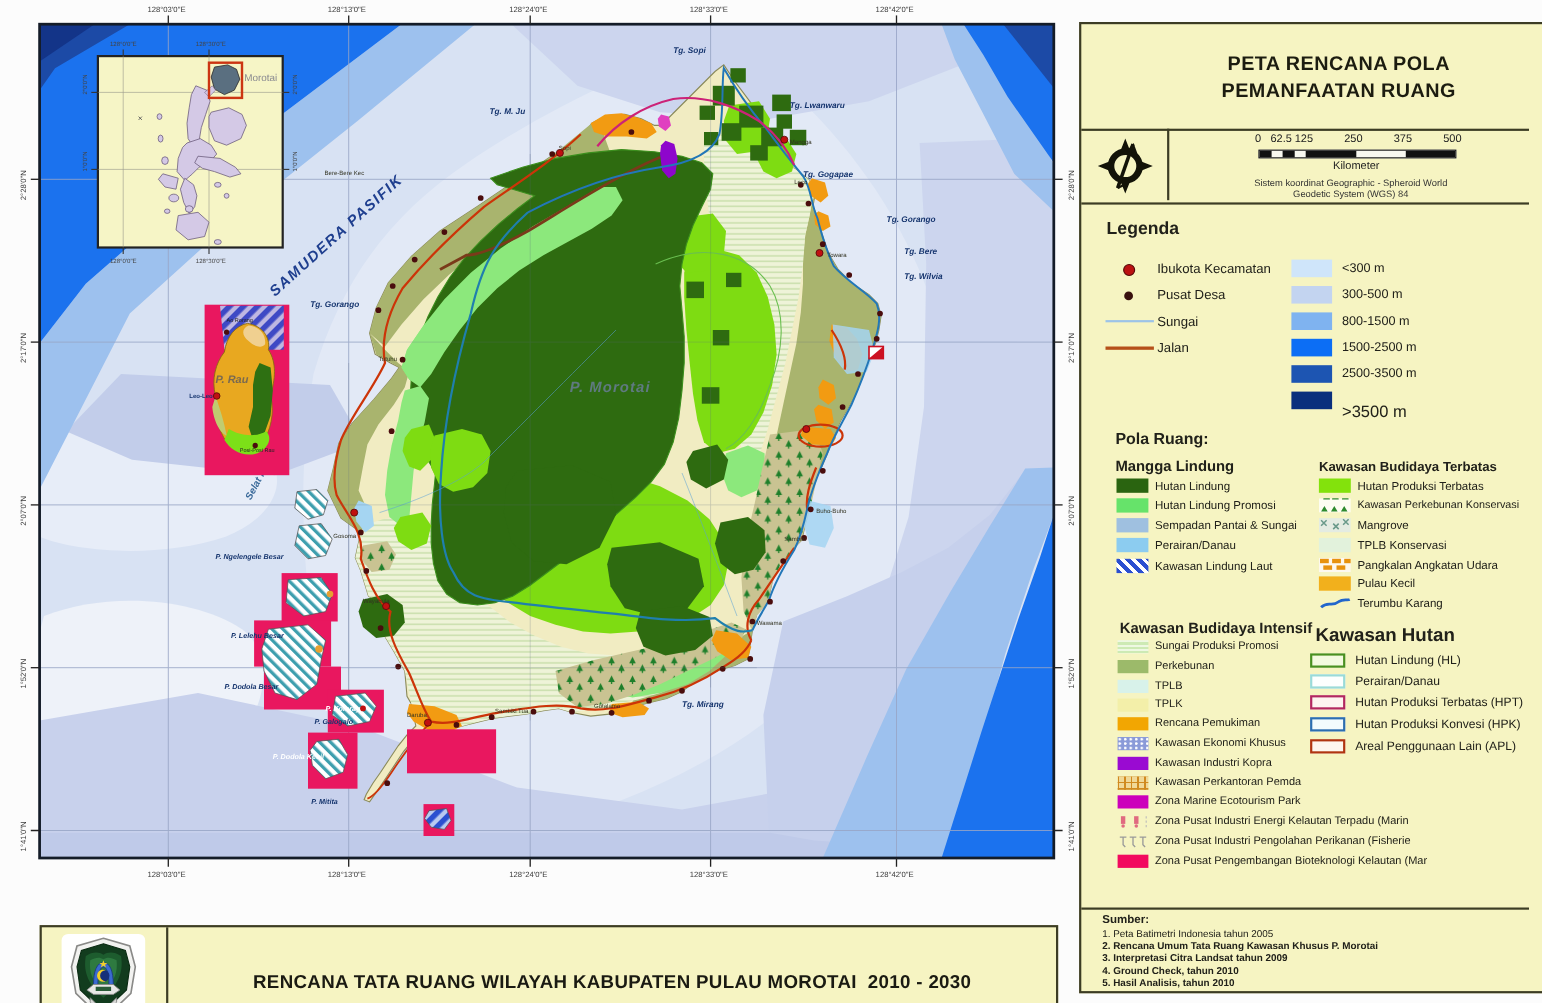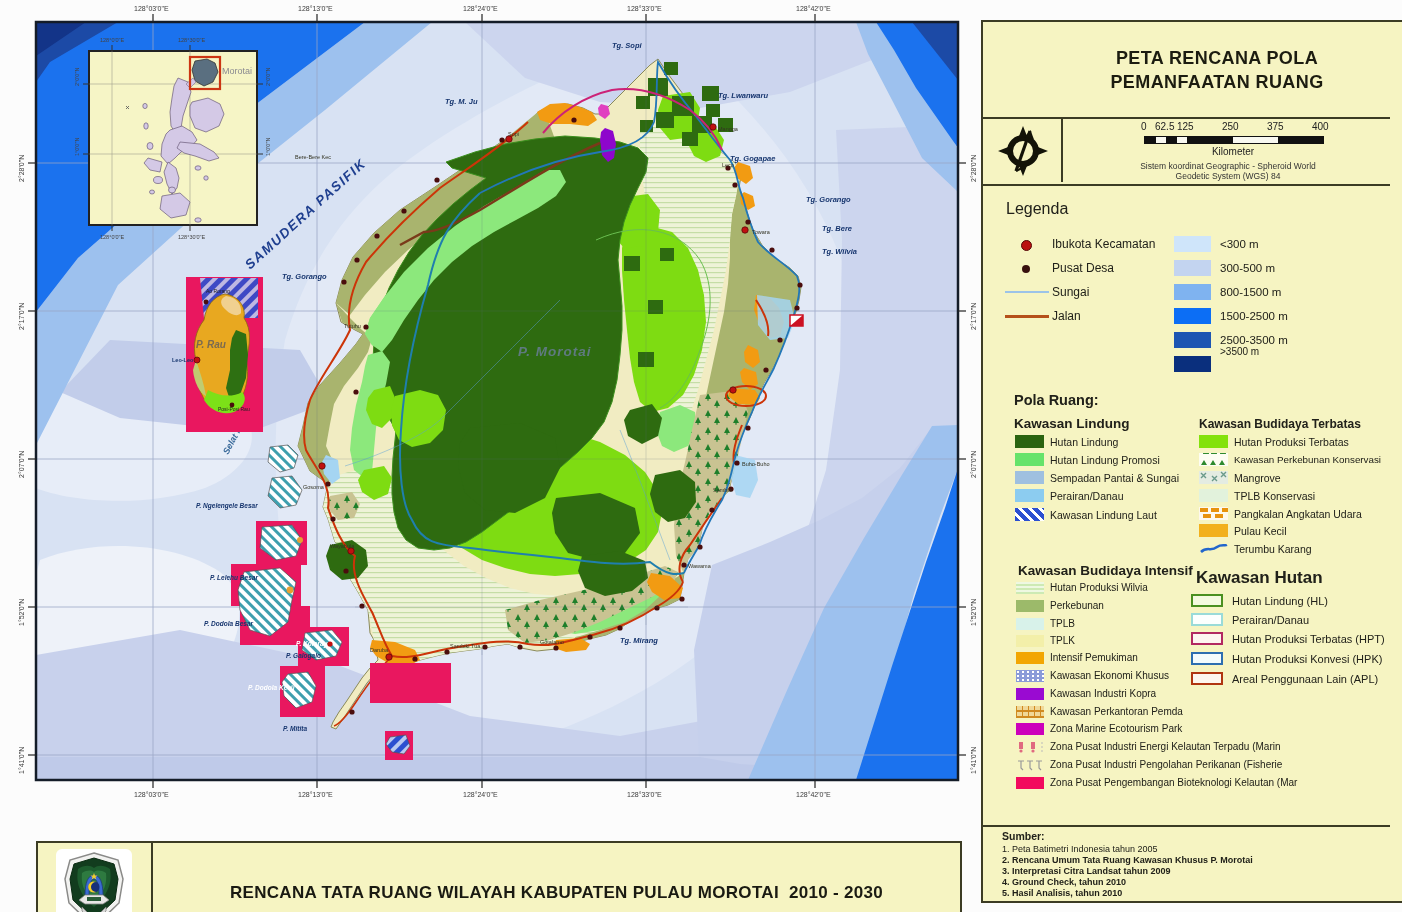--- a/index.html
+++ b/index.html
@@ -405,53 +405,53 @@
     <path d="M33 6 L19 46" stroke="#131308" stroke-width="3.2"></path>
     <path d="M33.5 5 L37 14.5 27.5 12 Z" fill="#131308"></path>
     <path d="M19 46 l8 -4" stroke="#131308" stroke-width="2"></path>
   </svg>
     <div class="abs" style="left:155px;top:99px;width:190px;height:13px;font-size:10px;color:#222">
     <span class="abs" style="left:3px;top:0">0</span>
       <span class="abs" style="left:17px;top:0">62.5</span>
       <span class="abs" style="left:39px;top:0">125</span>
       <span class="abs" style="left:84px;top:0">250</span>
       <span class="abs" style="left:129px;top:0">375</span>
-      <span class="abs" style="left:174px;top:0">400</span>
+      <span class="abs" style="left:174px;top:0">500</span>
   </div>
   <div class="abs" style="left:161px;top:114px;width:178px;height:6px;border:1px solid #111;background:#f8f8f0">
     <div class="abs" style="left:0;top:0;width:11px;height:6px;background:#111"></div>
     <div class="abs" style="left:21px;top:0;width:11px;height:6px;background:#111"></div>
     <div class="abs" style="left:42px;top:0;width:46px;height:6px;background:#111"></div>
     <div class="abs" style="left:133px;top:0;width:45px;height:6px;background:#111"></div>
   </div>
 <div class="abs" style="left:161px;top:124px;width:178px;text-align:center;font-size:10px;color:#222">Kilometer</div>
   <div class="abs" style="left:80px;top:139px;width:330px;text-align:center;font-size:8.5px;color:#333">Sistem koordinat Geographic - Spheroid World<br>Geodetic System (WGS) 84</div>
-  <div class="lbl" style="left:23px;top:178px;font-size:16px;font-weight:normal">Legenda</div>
+  <div class="lbl" style="left:23px;top:178px;font-size:16px;font-weight:bold">Legenda</div>
   <div class="abs" style="left:38px;top:218px;width:9px;height:9px;border-radius:50%;background:#bb1111;border:1px solid #550808"></div>
   <div class="lbl" style="left:69px;top:215px;font-size:12px">Ibukota Kecamatan</div>
   <div class="abs" style="left:39px;top:243px;width:8px;height:8px;border-radius:50%;background:#38100e"></div>
   <div class="lbl" style="left:69px;top:239px;font-size:12px">Pusat Desa</div>
   <div class="abs" style="left:22px;top:269px;width:44px;height:2px;background:#9cc3e8"></div>
   <div class="lbl" style="left:69px;top:263px;font-size:12px">Sungai</div>
   <div class="abs" style="left:22px;top:293px;width:44px;height:2.5px;background:#b5501a"></div>
   <div class="lbl" style="left:69px;top:287px;font-size:12px">Jalan</div>
   <div class="sw" style="left:191px;top:214px;width:37px;height:16px;background:#cfe5fa"></div>
     <div class="lbl" style="left:237px;top:216px;font-size:11.5px">&lt;300 m</div>
   <div class="sw" style="left:191px;top:238px;width:37px;height:16px;background:#c3d4f0"></div>
     <div class="lbl" style="left:237px;top:240px;font-size:11.5px">300-500 m</div>
   <div class="sw" style="left:191px;top:262px;width:37px;height:16px;background:#7fb3f0"></div>
     <div class="lbl" style="left:237px;top:264px;font-size:11.5px">800-1500 m</div>
   <div class="sw" style="left:191px;top:286px;width:37px;height:16px;background:#0c6ef5"></div>
     <div class="lbl" style="left:237px;top:288px;font-size:11.5px">1500-2500 m</div>
   <div class="sw" style="left:191px;top:310px;width:37px;height:16px;background:#1d55b2"></div>
     <div class="lbl" style="left:237px;top:312px;font-size:11.5px">2500-3500 m</div>
   <div class="sw" style="left:191px;top:334px;width:37px;height:16px;background:#0a2f7d"></div>
-    <div class="lbl" style="left:237px;top:324px;font-size:10px">&gt;3500 m</div>
+    <div class="lbl" style="left:237px;top:344px;font-size:15px">&gt;3500 m</div>
   <div class="lbl" style="left:31px;top:370px;font-size:14.5px;font-weight:bold">Pola Ruang:</div>
-  <div class="lbl" style="left:31px;top:394px;font-size:13.5px;font-weight:bold">Kawasan Lindung</div>
+  <div class="lbl" style="left:31px;top:394px;font-size:13.5px;font-weight:bold">Mangga Lindung</div>
   <div class="lbl" style="left:216px;top:395px;font-size:12px;font-weight:bold">Kawasan Budidaya Terbatas</div>
   <div class="sw" style="left:32px;top:413px;width:29px;height:13px;background:#2a6410"></div>
     <div class="lbl" style="left:67px;top:414px;font-size:10.5px">Hutan Lindung</div>
   <div class="sw" style="left:32px;top:431px;width:29px;height:13px;background:#66e36a"></div>
     <div class="lbl" style="left:67px;top:432px;font-size:10.5px">Hutan Lindung Promosi</div>
   <div class="sw" style="left:32px;top:449px;width:29px;height:13px;background:#9fc0e0"></div>
     <div class="lbl" style="left:67px;top:450px;font-size:10.5px">Sempadan Pantai &amp; Sungai</div>
   <div class="sw" style="left:32px;top:467px;width:29px;height:13px;background:#8cccf0"></div>
     <div class="lbl" style="left:67px;top:468px;font-size:10.5px">Perairan/Danau</div>
   <div class="sw" style="left:32px;top:486px;width:29px;height:13px;background:repeating-linear-gradient(45deg,#2b4fd0 0 4px,#fff 4px 7px)"></div>
@@ -488,29 +488,29 @@
     <div class="lbl" style="left:251px;top:486px;font-size:10.5px">Pangkalan Angkatan Udara</div>
   <div class="sw" style="left:216px;top:502px;width:29px;height:13px;background:#f2b01c"></div>
     <div class="lbl" style="left:251px;top:503px;font-size:10.5px">Pulau Kecil</div>
   <svg class="sw" style="left:216px;top:520px" width="29" height="13">
       <path d="M2 10 C8 4 12 10 18 5 C22 2 26 4 28 3" fill="none" stroke="#2266cc" stroke-width="2.5"></path>
     </svg>
     <div class="lbl" style="left:251px;top:521px;font-size:10.5px">Terumbu Karang</div>
   <div class="lbl" style="left:35px;top:541px;font-size:13.5px;font-weight:bold">Kawasan Budidaya Intensif</div>
   <div class="lbl" style="left:213px;top:546px;font-size:17px;font-weight:bold">Kawasan Hutan</div>
   <div class="sw" style="left:33px;top:560px;width:28px;height:12px;background:repeating-linear-gradient(0deg,#cdeab4 0 2px,#eef8e2 2px 4px)"></div>
-    <div class="lbl" style="left:67px;top:560px;font-size:10px">Hutan Produksi Wilvia</div>
+    <div class="lbl" style="left:67px;top:560px;font-size:10px">Sungai Produksi Promosi</div>
   <div class="sw" style="left:33px;top:578px;width:28px;height:12px;background:#9cba6a"></div>
     <div class="lbl" style="left:67px;top:578px;font-size:10px">Perkebunan</div>
   <div class="sw" style="left:33px;top:596px;width:28px;height:12px;background:#d8f2ea"></div>
     <div class="lbl" style="left:67px;top:596px;font-size:10px">TPLB</div>
   <div class="sw" style="left:33px;top:613px;width:28px;height:12px;background:#f3efa9"></div>
     <div class="lbl" style="left:67px;top:613px;font-size:10px">TPLK</div>
   <div class="sw" style="left:33px;top:630px;width:28px;height:12px;background:#f2a602"></div>
-    <div class="lbl" style="left:67px;top:630px;font-size:10px">Intensif Pemukiman</div>
+    <div class="lbl" style="left:67px;top:630px;font-size:10px">Rencana Pemukiman</div>
   <div class="sw" style="left:33px;top:648px;width:28px;height:12px;background:radial-gradient(circle at 2px 2px,#fff 1px,rgba(0,0,0,0) 1.3px) 0 0/5px 4px,#8a9ad8"></div>
     <div class="lbl" style="left:67px;top:648px;font-size:10px">Kawasan Ekonomi Khusus</div>
   <div class="sw" style="left:33px;top:666px;width:28px;height:12px;background:#9a0ad2"></div>
     <div class="lbl" style="left:67px;top:666px;font-size:10px">Kawasan Industri Kopra</div>
   <div class="sw" style="left:33px;top:684px;width:28px;height:12px;background:repeating-linear-gradient(90deg,#d08a20 0 1.5px,rgba(0,0,0,0) 1.5px 6px),repeating-linear-gradient(0deg,#d08a20 0 1.5px,#f0d898 1.5px 6px)"></div>
     <div class="lbl" style="left:67px;top:684px;font-size:10px">Kawasan Perkantoran Pemda</div>
   <div class="sw" style="left:33px;top:701px;width:28px;height:12px;background:#cc00bb"></div>
     <div class="lbl" style="left:67px;top:701px;font-size:10px">Zona Marine Ecotourism Park</div>
   <svg class="sw" style="left:33px;top:719px" width="28" height="12">
       <g fill="#e06a80">

